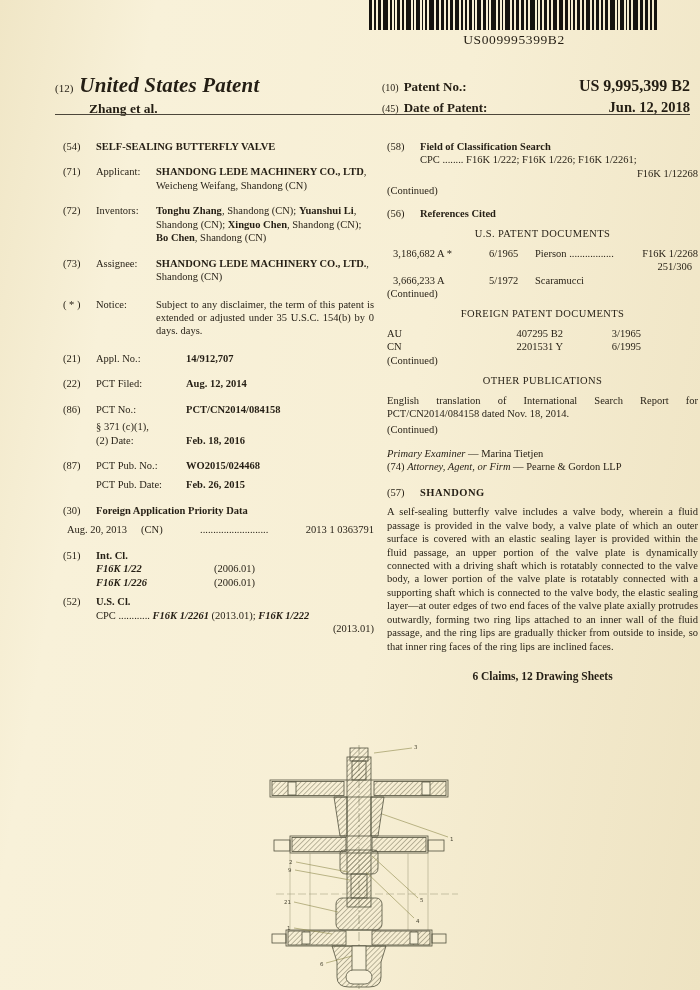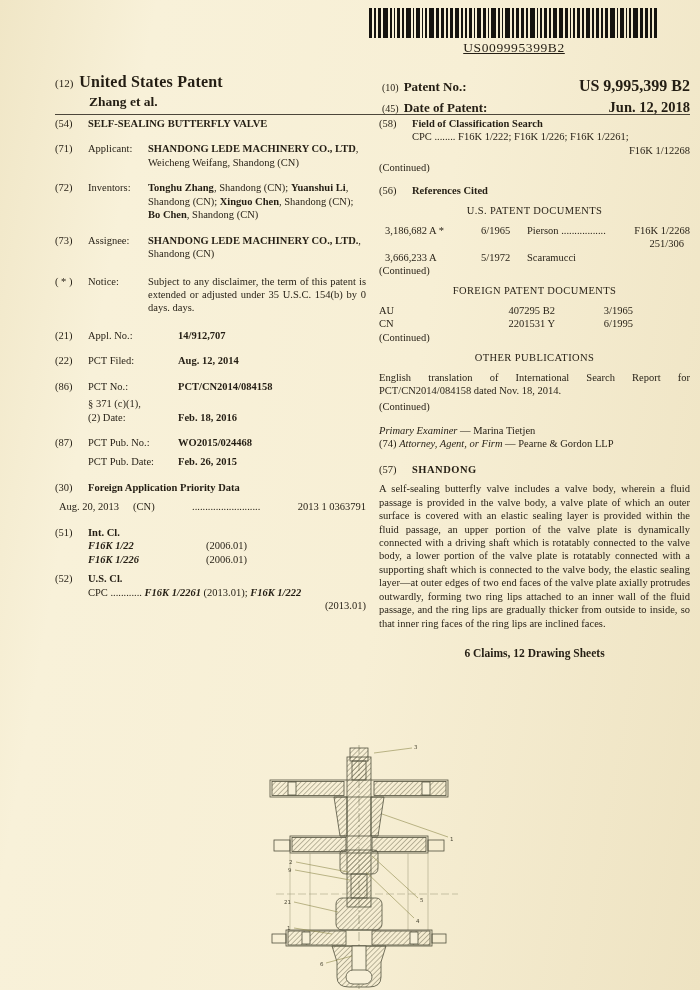--- a/index.html
+++ b/index.html
@@ -1,40 +1,40 @@
 <!DOCTYPE html>
 <html><head>
 <meta charset="utf-8">
 <style>
   html,body{margin:0;padding:0;background:#d8d2c0;}
   .page{position:relative;width:700px;height:990px;overflow:hidden;
     background:linear-gradient(100deg,#f0e6c6 0%,#f8f1d9 18%,#f7efd5 55%,#eee3c2 100%);
     font-family:"Liberation Serif","DejaVu Serif",serif;color:#241e14;
     font-size:10.5px;line-height:1.28;}
   
-  .barcode-wrap{position:absolute;left:338px;top:8px;width:352px;text-decoration:underline;}
+  .barcode-wrap{position:absolute;left:338px;top:0;width:352px;}
   .bars{display:flex;height:30px;justify-content:center;align-items:stretch;}
   .bar{background:#15130f;}
   .bc-text{text-align:center;font-size:13.5px;margin-top:1px;letter-spacing:.6px;}
   
   .hdr{position:absolute;left:55px;top:60px;width:635px;display:flex;justify-content:space-between;margin-top:12px;}
   .t-row{display:flex;align-items:baseline;}
   .kind{font-size:11px;margin-right:6px;}
-  .title{font-size:16px;font-weight:bold;letter-spacing:.2px;}
+  .title{font-size:21px;font-weight:bold;letter-spacing:.2px;font-style:italic;}
   .party{font-weight:bold;font-size:13.5px;margin-left:34px;margin-top:1px;}
   .hdr-right{width:308px;font-size:13px;padding-top:4px;}
   .h-row{display:flex;align-items:baseline;margin-bottom:2px;}
   .hn{font-size:10px;margin-right:5px;}
   .hl{font-weight:bold;}
   .hv{margin-left:auto;font-weight:bold;}
   .hv1{font-size:16px;}
   .hv2{font-size:14.5px;}
   .rule{position:absolute;left:55px;top:114px;width:635px;border-top:1.6px solid #4c463a;}
   
-  .col{position:absolute;top:117px;}
+  .col{position:absolute;top:140px;margin-left:8px;}
   .col-l{left:55px;width:311px;}
   .col-r{left:379px;width:311px;}
   .row{display:flex;}
   .num{flex:none;width:33px;}
   .lbl{flex:none;width:60px;}
   .lbl2{flex:none;width:90px;}
   .val{flex:1;}
   .b{font-weight:bold;}
   .just{text-align:justify;}
   .center{text-align:left;}

